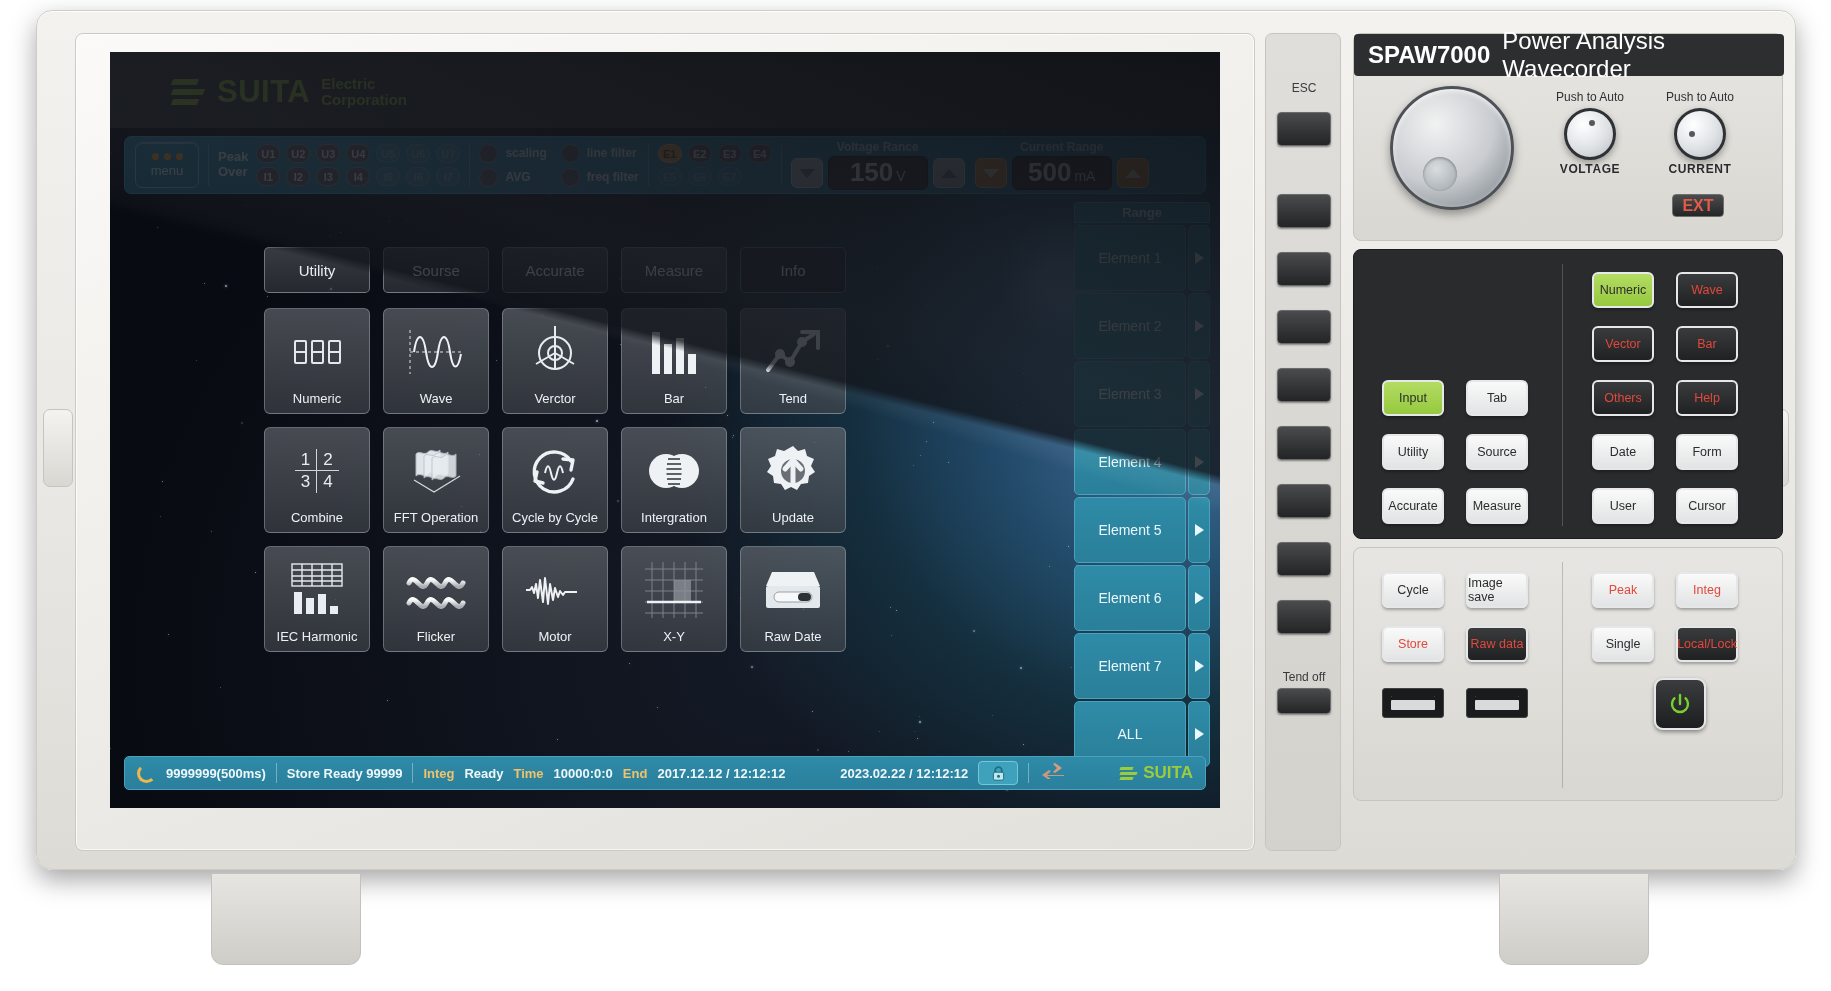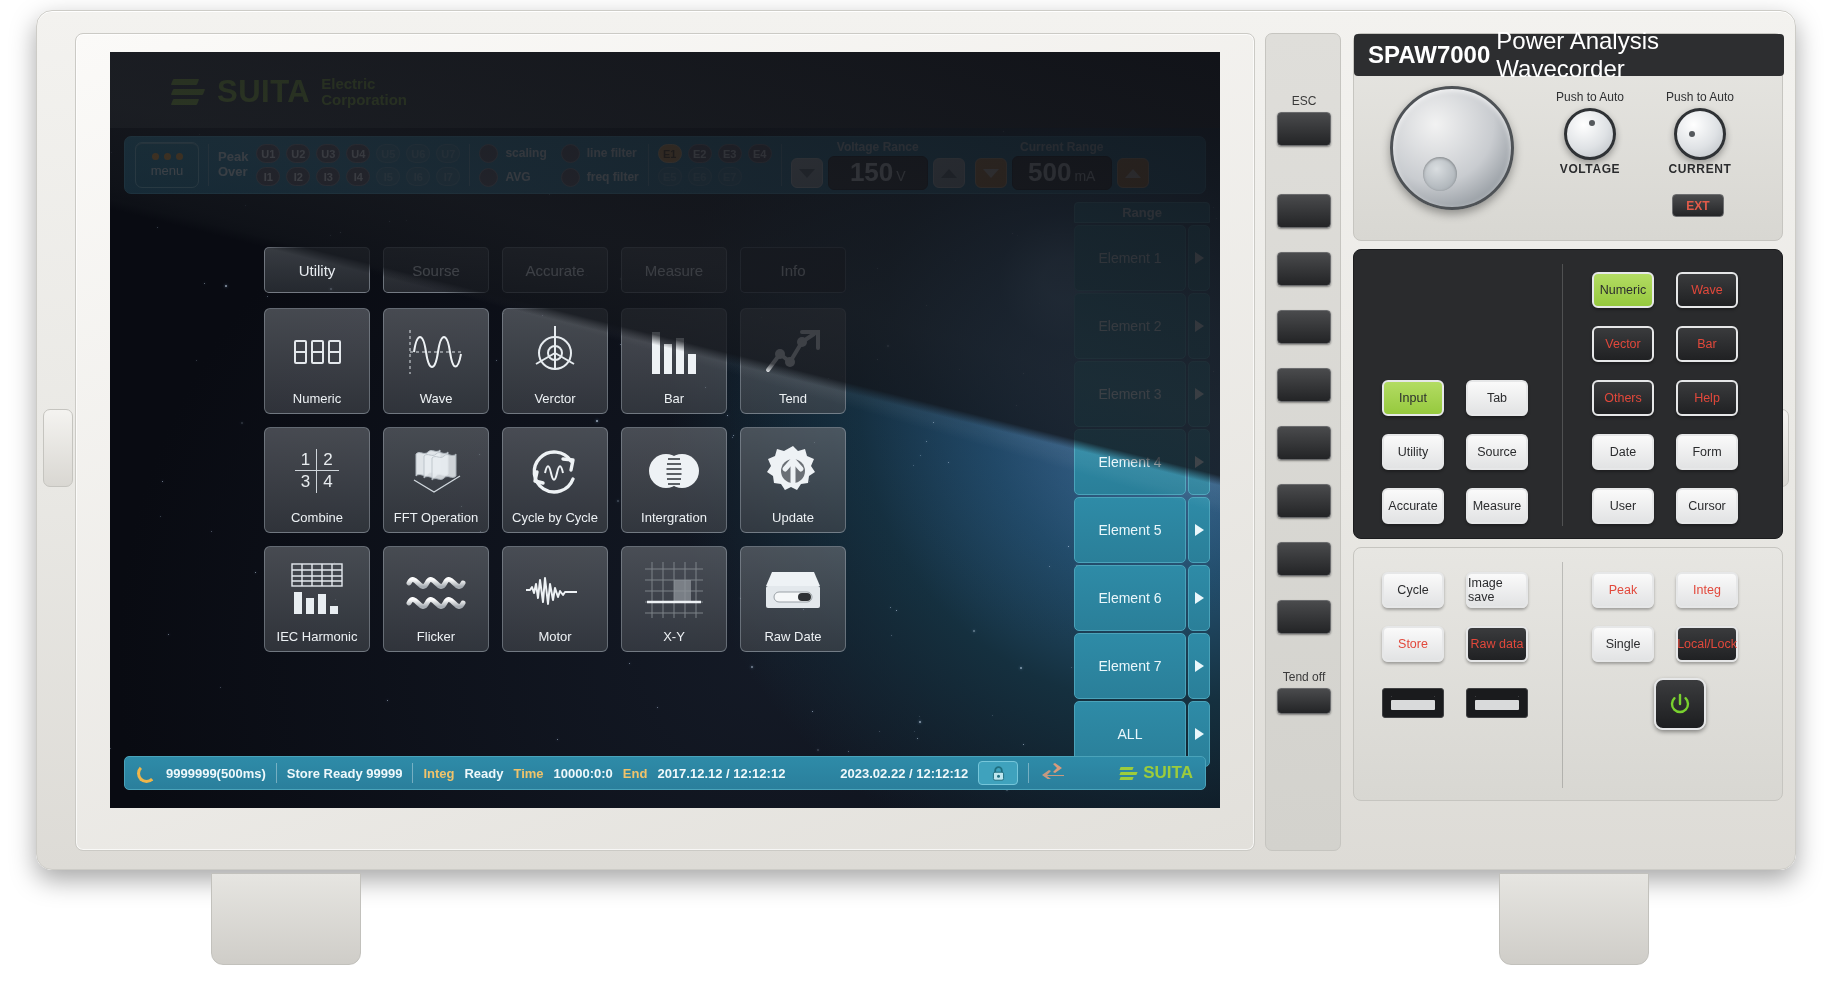--- a/index.html
+++ b/index.html
@@ -249,21 +249,21 @@
     position:absolute; left:0; width:430px;
     background:linear-gradient(180deg,#e7e6e2,#d8d7d2);
     border:1px solid #c6c5c0; border-radius:8px;
   }
   #ptitle{
     position:absolute; left:0; top:0; width:430px; height:42px;
     background:#2d2e30; border-radius:4px; color:#fff;
     display:flex; align-items:center; padding-left:14px; font-size:24px;
   }
   #ptitle b{ font-weight:bold; }
-  #ptitle span{ font-weight:normal; margin-left:6px; }
+  #ptitle span{ font-weight:normal; margin-left:12px; }
 
   #knobzone{ top:0; height:208px; }
   .bigknob{
     position:absolute; left:36px; top:52px; width:124px; height:124px; border-radius:50%;
     background:radial-gradient(circle at 36% 30%, #f2f2f2, #c9ccd0 52%, #9aa0a6 78%, #7e858b 100%);
     border:3px solid #4e5256;
     box-shadow:0 4px 10px rgba(0,0,0,.35), inset 0 2px 5px rgba(255,255,255,.7);
   }
   .bigknob:after{
     content:""; position:absolute; left:30px; top:68px; width:34px; height:34px; border-radius:50%;
@@ -276,21 +276,21 @@
     width:52px; height:52px; border-radius:50%; margin:4px auto 2px;
     background:radial-gradient(circle at 36% 30%, #ffffff, #dfe2e5 55%, #b7bcc1 100%);
     border:3px solid #2f3235; position:relative;
     box-shadow:0 3px 7px rgba(0,0,0,.33);
   }
   .smallknob i{ position:absolute; width:6px;height:6px;border-radius:50%;background:#55595d; }
   .smallknob-wrap .nm{ color:#2b2c2e; font-size:12px; font-weight:bold; letter-spacing:.6px; }
   .extbtn{
     position:absolute; width:52px; height:23px; border-radius:4px;
     background:linear-gradient(180deg,#4b4c4e,#242527); border:1px solid #6d6e70;
-    color:#e25b4a; font-size:12px; font-weight:bold; display:flex; align-items:center; justify-content:center;
+    color:#e25b4a; font-size:16px; font-weight:bold; display:flex; align-items:center; justify-content:center;
   }
 
   #keyzone{ top:216px; height:290px; background:#2a2b2d; border-color:#1b1c1e; }
   #botzone{ top:514px; height:254px; }
   .divider-v{ position:absolute; width:1px; background:rgba(255,255,255,.18); }
 
   .navpad{
     position:absolute; left:28px; top:22px; width:152px; height:86px; border-radius:9px;
     background:#1d1e20; border:2px solid #d6d7d8;
   }
@@ -906,21 +906,21 @@
           <div class="w">SUITA</div>
         </div>
       </div>
 
       <div id="glare"></div>
       <div id="glare2"></div>
     </div>
   </div>
 
   <div id="softcol">
-      <div class="sk-lbl" style="top: 60px;">ESC</div>
+      <div class="sk-lbl" style="top: 47px;">ESC</div>
       <div class="sk" style="top: 78px;"></div>
       <div class="sk" style="top: 160px;"></div>
       <div class="sk" style="top: 218px;"></div>
       <div class="sk" style="top: 276px;"></div>
       <div class="sk" style="top: 334px;"></div>
       <div class="sk" style="top: 392px;"></div>
       <div class="sk" style="top: 450px;"></div>
       <div class="sk" style="top: 508px;"></div>
       <div class="sk" style="top: 566px;"></div>
       <div class="sk-lbl" style="top: 636px;">Tend off</div>

